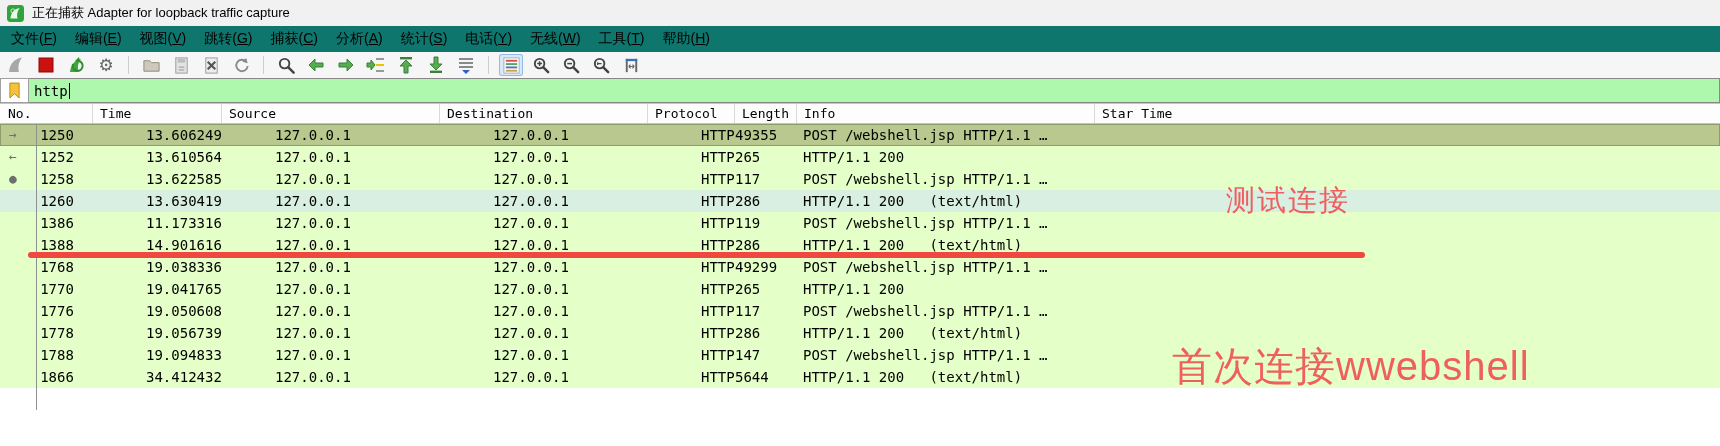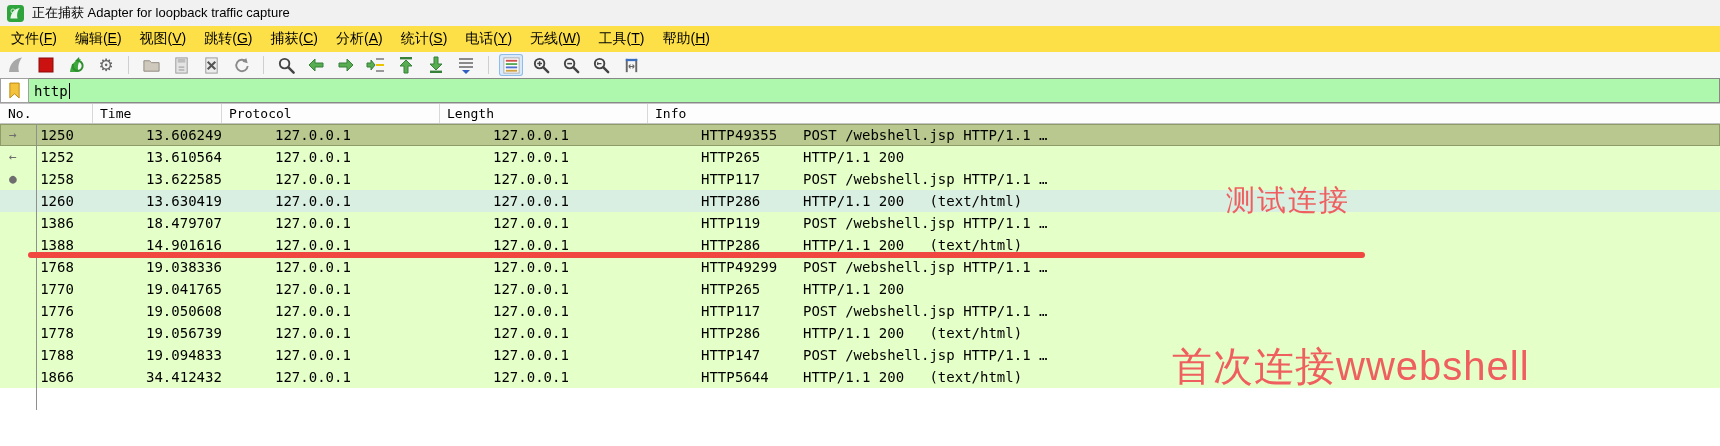--- a/index.html
+++ b/index.html
@@ -4,21 +4,21 @@
 <style>
   html,body{margin:0;padding:0;background:#fff;}
   .app{position:relative;width:1720px;height:446px;overflow:hidden;background:#fff;
        font-family:"Liberation Sans","DejaVu Sans",sans-serif;color:#000;
        border-bottom:1px solid #cfcfcf;}
   
   .titlebar{position:absolute;top:0;left:0;right:0;height:26px;background:#f1f1f1;
             display:flex;align-items:center;gap:8px;padding-left:7px;font-size:13px;}
   .app-icon{width:17px;height:17px;display:inline-block;}
   
-  .menubar{position:absolute;top:26px;left:0;right:0;height:26px;background:#fde047;
+  .menubar{position:absolute;top:26px;left:0;right:0;height:26px;background:#0f766e;
            display:flex;align-items:center;padding-left:2px;font-size:14px;}
   .menu-item{padding:3px 9px;cursor:default;}
   .mi-key{text-decoration:underline;}
   
   .toolbar{position:absolute;top:52px;left:0;right:0;height:26px;background:#f6f6f6;
            display:flex;align-items:center;gap:6px;padding-left:4px;}
   .tbtn{width:24px;height:22px;display:flex;align-items:center;justify-content:center;border-radius:3px;}
   .tbtn.active{background:#d7e9fa;box-shadow:inset 0 0 0 1px #8fbde8;}
   .tsep{width:1px;height:18px;background:#cfcfcf;margin:0 4px;}
   .gear-glyph{font-size:17px;color:#666;line-height:1;}
@@ -240,23 +240,26 @@
     </span>
     <div class="filter-input">
       <span>http</span>
         <span class="caret"></span>
     </div>
   </div>
 
   <div class="pheader">
     <span class="hcell">No.</span>
     <span class="hcell">Time</span>
+    <span class="hcell">Source</span>
+    <span class="hcell">Destination</span>
     <span class="hcell">Protocol</span>
     <span class="hcell">Length</span>
     <span class="hcell">Info</span>
+    <span class="hcell">Star Time</span>
   </div>
 
   <div class="rows">
     <div class="convline"></div>
 
     <div class="prow selected">
       <span class="c-marker marker">→</span>
       <span class="c-no">1250</span>
       <span class="c-time">13.606249</span>
       <span class="c-src">127.0.0.1</span>
@@ -299,21 +302,21 @@
       <span class="c-dst">127.0.0.1</span>
       <span class="c-proto">HTTP</span>
       <span class="c-len">286</span>
       <span class="c-info">HTTP/1.1 200   (text/html)</span>
       <span class="c-star"></span>
     </div>
 
     <div class="prow">
       <span class="c-marker marker"></span>
       <span class="c-no">1386</span>
-      <span class="c-time">18.479707</span>
+      <span class="c-time">11.173316</span>
       <span class="c-src">127.0.0.1</span>
       <span class="c-dst">127.0.0.1</span>
       <span class="c-proto">HTTP</span>
       <span class="c-len">119</span>
       <span class="c-info">POST /webshell.jsp HTTP/1.1 …</span>
       <span class="c-star"></span>
     </div>
 
     <div class="prow">
       <span class="c-marker marker"></span>

